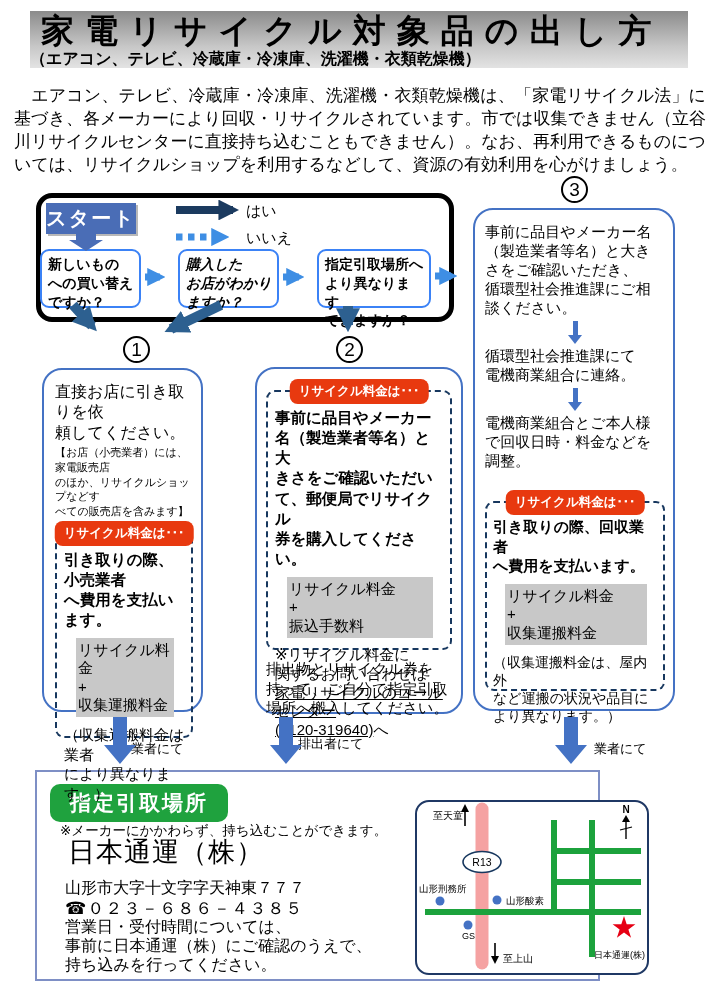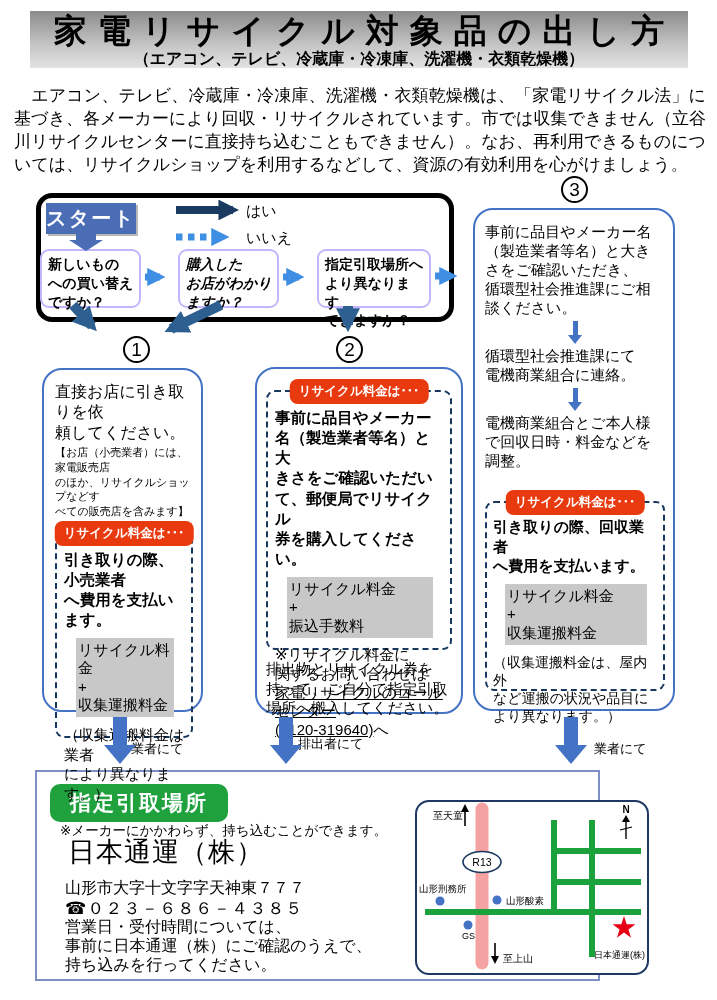--- a/index.html
+++ b/index.html
@@ -2,33 +2,33 @@
 <html><head>
 <meta charset="utf-8">
 <style>
   html,body{margin:0;padding:0;background:#fff;}
   .page{position:relative;width:717px;height:1000px;background:#fff;overflow:hidden;
         font-family:"Liberation Sans","DejaVu Sans",sans-serif;color:#000;}
   .abs{position:absolute;}
   .pre{white-space:pre-line;}
 
   
-  .banner{left:30px;top:11px;width:658px;height:57px;text-align:center;
+  .banner{left:30px;top:11px;width:658px;height:57px;
           background:linear-gradient(180deg,#8b8b8b 0%,#c7c7c7 62%,#e3e3e3 100%);}
   .banner .title{font-size:33px;font-weight:700;letter-spacing:11px;text-indent:11px;line-height:1.08;padding-top:2px;}
   .banner .subtitle{font-size:16px;font-weight:700;margin-top:0;}
 
   .intro{left:14px;top:84px;width:692px;font-size:17px;line-height:1.36;text-align:justify;}
 
   
   .flow-panel{left:36px;top:193px;width:418px;height:129px;border:5px solid #000;border-radius:16px;box-sizing:border-box;z-index:1;}
   .start-btn{left:46px;top:203px;width:90px;height:31px;background:#4a6db6;color:#fff;font-size:20px;font-weight:700;
              text-align:center;line-height:31px;letter-spacing:2px;z-index:2;box-shadow:2px 2px 0 rgba(0,0,0,.28);}
   .legend-label{font-size:15px;z-index:2;}
-  .qbox{background:#fff;border:2px solid #c4b5fd;border-radius:9px;font-size:14px;font-weight:700;line-height:1.34;
+  .qbox{background:#fff;border:2px solid #3b82f6;border-radius:9px;font-size:14px;font-weight:700;line-height:1.34;
         padding:4px 5px 0 6px;box-sizing:border-box;z-index:2;}
   .circle-num{width:27px;height:27px;border:2.5px solid #000;border-radius:50%;background:#fff;text-align:center;
               line-height:24px;font-size:19px;box-sizing:border-box;z-index:6;}
 
   
   .col-panel{background:#fff;border:2px solid #4472c4;border-radius:20px;box-sizing:border-box;z-index:2;}
   .dashed-box{position:relative;border:2px dashed #17375e;border-radius:9px;box-sizing:border-box;}
   .fee-badge{position:absolute;top:-13px;left:50%;transform:translateX(-50%);background:#e8390f;color:#fff;
              font-size:12.5px;font-weight:700;padding:4px 9px;border-radius:8px;white-space:nowrap;}
   .fee-gray{background:#c8c8c8;text-align:left;font-size:15px;line-height:1.22;padding:3px 2px;margin:8px 12px;}

